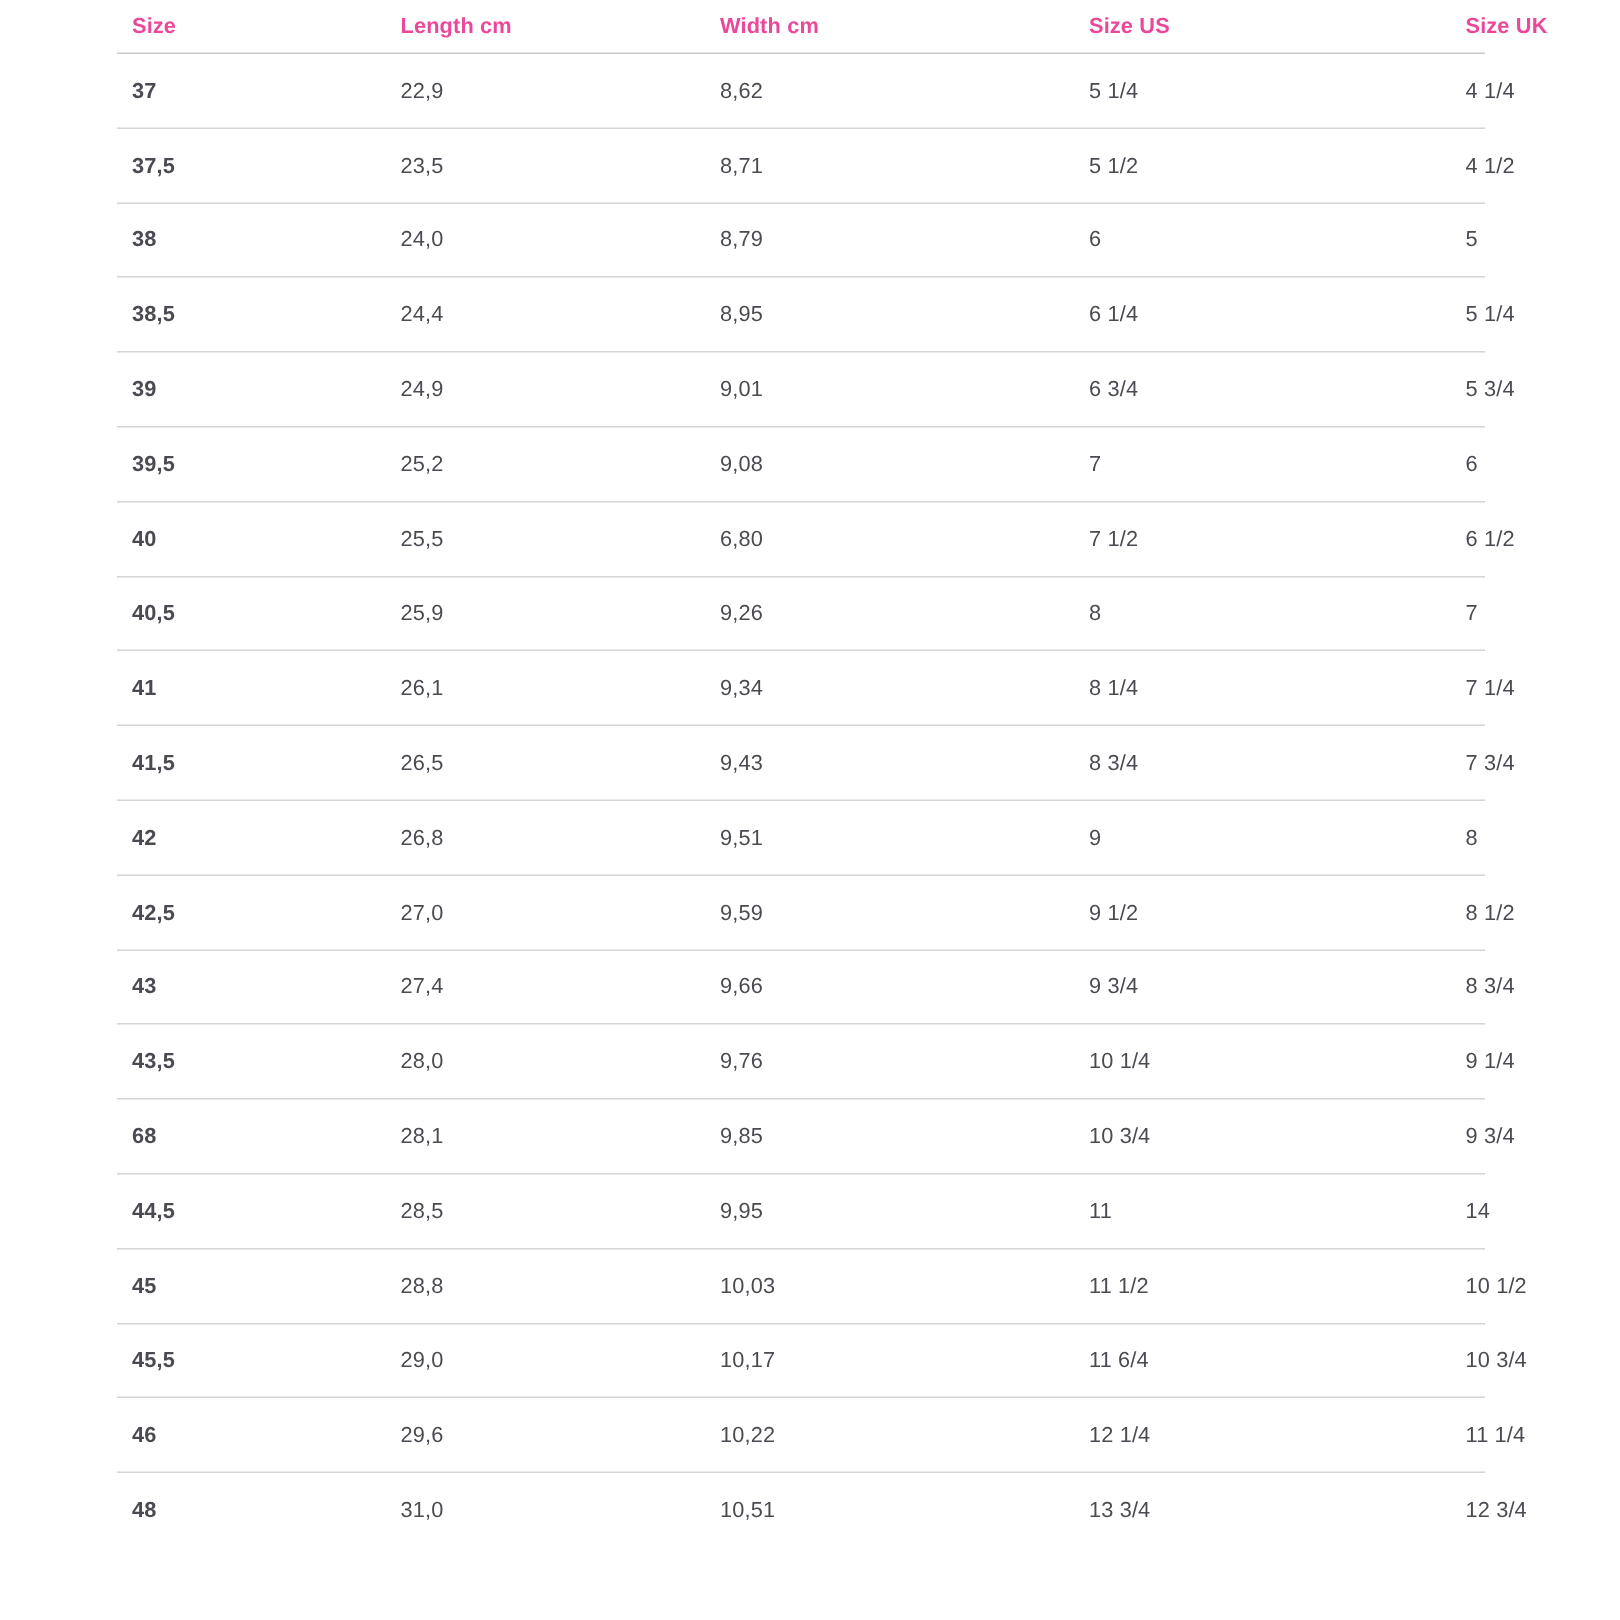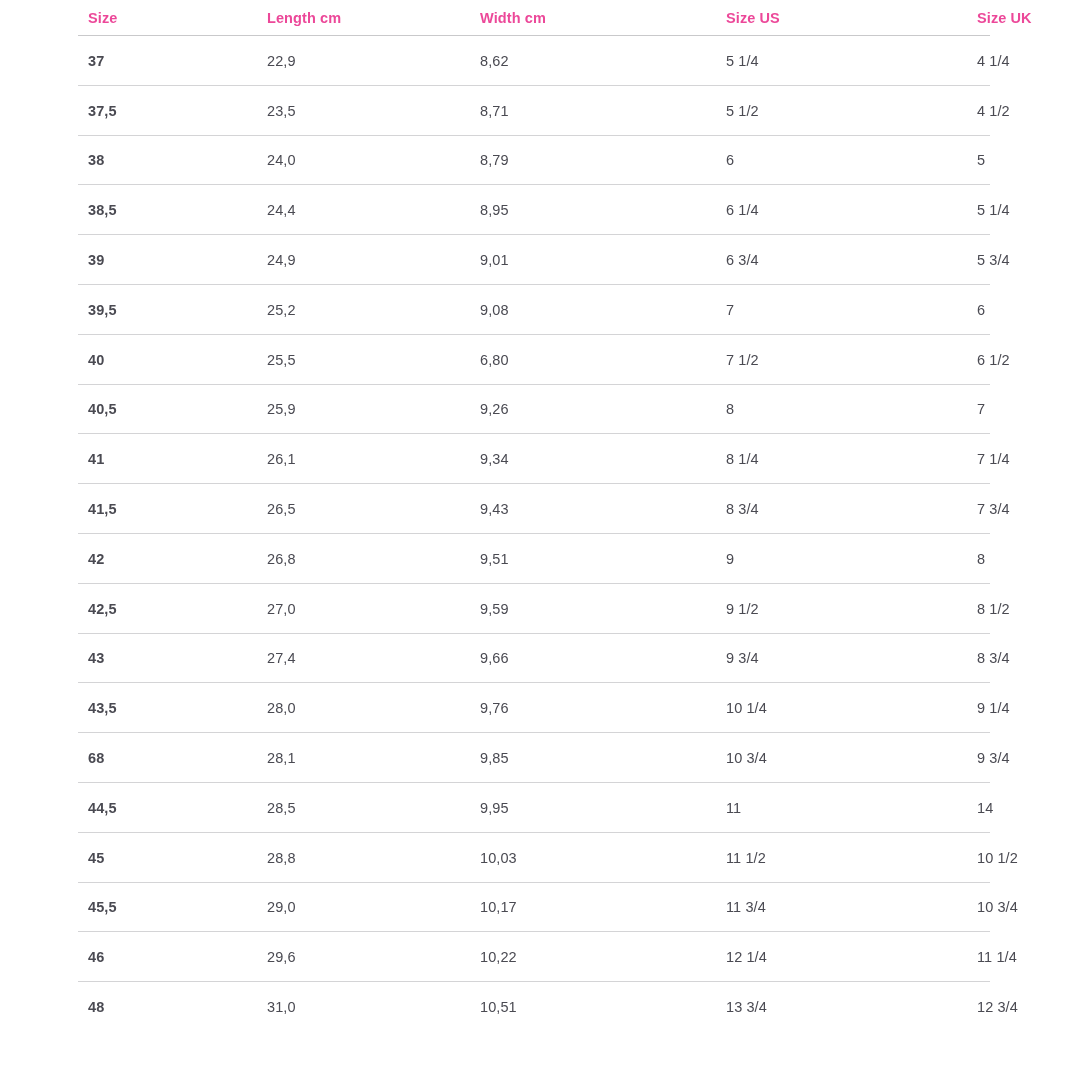--- a/index.html
+++ b/index.html
@@ -199,21 +199,21 @@
       <div class="cell c0">45</div>
       <div class="cell c1">28,8</div>
       <div class="cell c2">10,03</div>
       <div class="cell c3">11 1/2</div>
       <div class="cell c4">10 1/2</div>
     </div>
     <div class="row">
       <div class="cell c0">45,5</div>
       <div class="cell c1">29,0</div>
       <div class="cell c2">10,17</div>
-      <div class="cell c3">11 3/4</div>
+      <div class="cell c3">11 6/4</div>
       <div class="cell c4">10 3/4</div>
     </div>
     <div class="row">
       <div class="cell c0">46</div>
       <div class="cell c1">29,6</div>
       <div class="cell c2">10,22</div>
       <div class="cell c3">12 1/4</div>
       <div class="cell c4">11 1/4</div>
     </div>
     <div class="row last-row">

